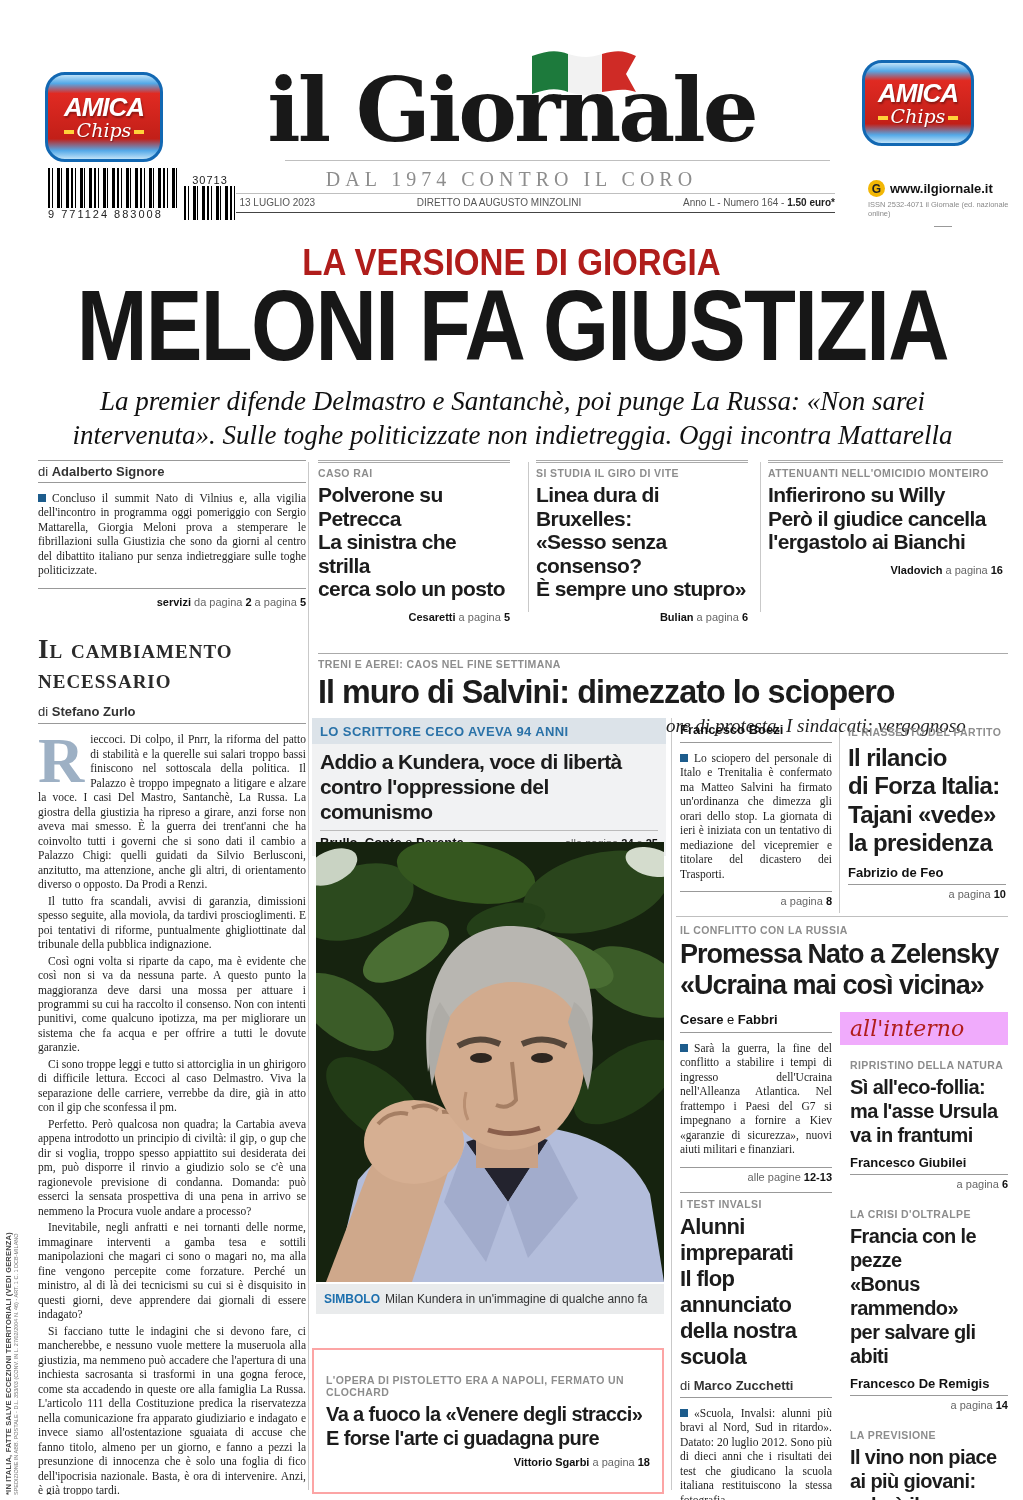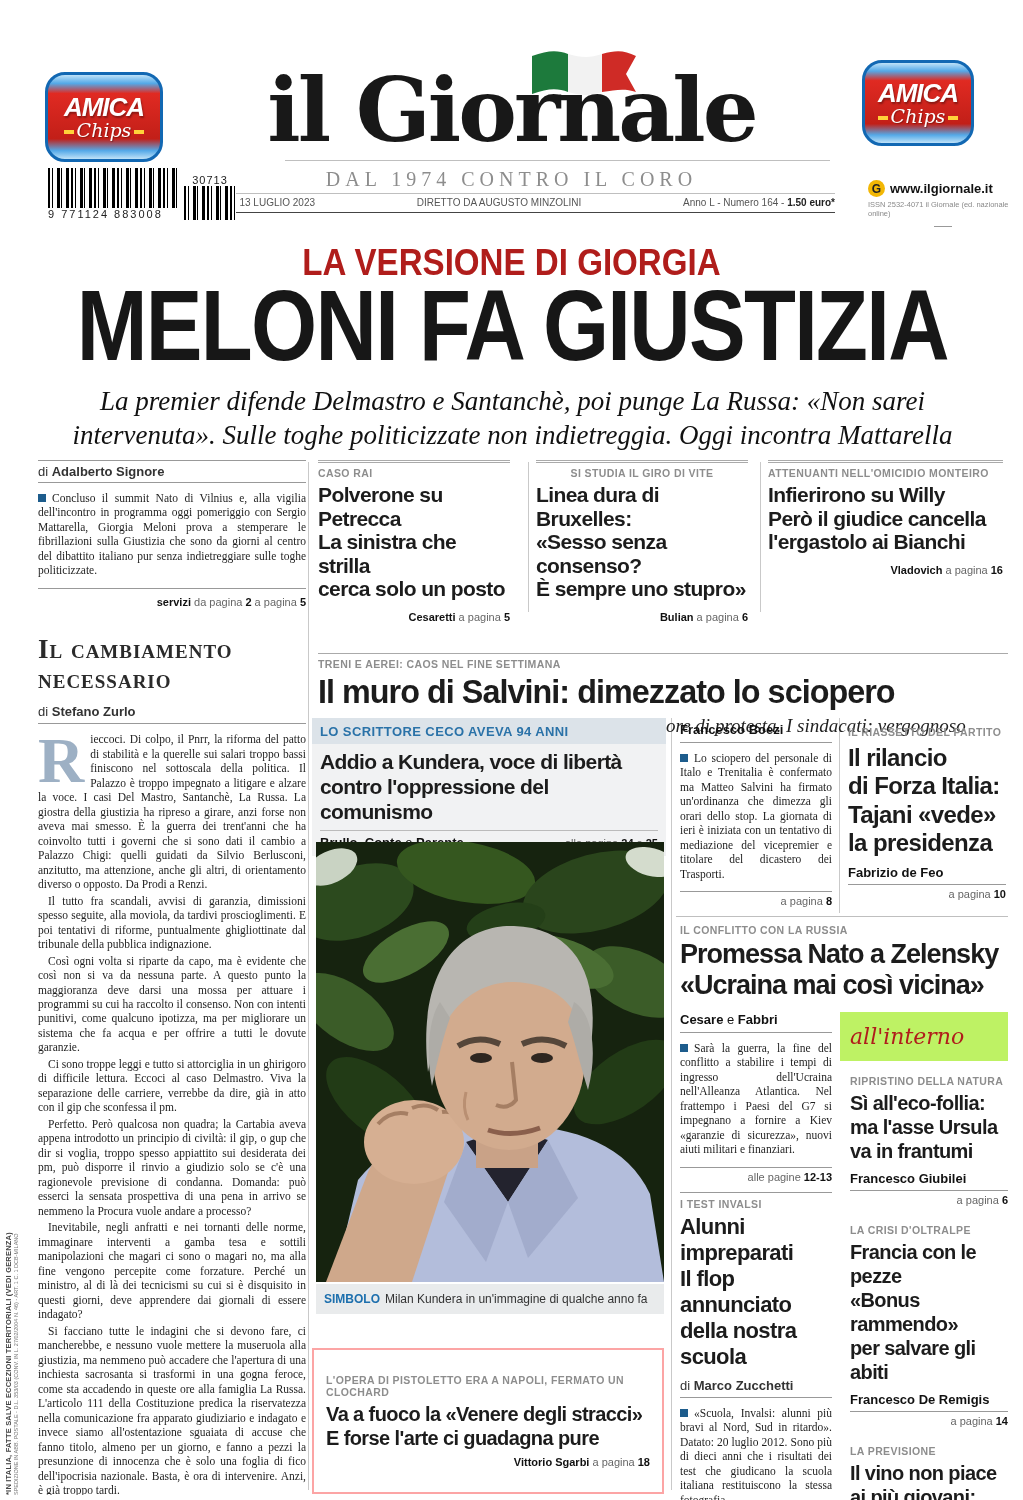--- a/index.html
+++ b/index.html
@@ -49,21 +49,21 @@
   .pgref b{color:#111;}
   .serif{font-family:"Liberation Serif",serif;font-size:11.5px;line-height:1.26;text-align:justify;color:#1e1e1e;}
   .bullet{display:inline-block;width:8px;height:8px;background:#1d5c8c;margin-right:6px;}
   .dropcap{float:left;font-family:"Liberation Serif",serif;font-weight:bold;font-size:64px;line-height:.85;
            color:#9db0c4;margin:2px 6px 0 0;}
   .edtitle{font-family:"Liberation Serif",serif;font-variant:small-caps;font-size:27px;line-height:1.1;
            color:#2b2b2b;white-space:pre-line;letter-spacing:1px;font-weight:bold;}
   .body-p{margin:0 0 2px 0;}
   .body-p.ind{text-indent:10px;}
 
-  .interno-bar{background:#bef264;padding:12px 10px;}
+  .interno-bar{background:#f0abfc;padding:4px 10px;}
   .interno-title{font-family:"DejaVu Serif",serif;font-style:italic;font-size:22px;color:#b01d1b;}
   .capbar{background:#e9ebec;display:flex;align-items:center;padding:0 8px;font-size:12px;color:#333;}
   .capbar b{color:#1d6fad;margin-right:5px;}
   .pistobox{border:2px solid #fca5a5;box-sizing:border-box;padding:24px 12px;}
   .edge{position:absolute;left:4px;top:1495px;width:345px;transform:rotate(-90deg);transform-origin:0 0;
         color:#444;}
   .edge .e1{font-size:7.5px;font-weight:bold;letter-spacing:.2px;}
   .edge .e2{font-size:5.5px;color:#777;}
 </style>
 </head>
@@ -159,21 +159,21 @@
   </div>
 
   <div class="abs" style="left:318px;top:460px;width:192px;">
     <div style="border-top:3px double #aaa;padding-top:4px;" class="kick">CASO RAI</div>
     <div class="hl" style="font-size:21px;line-height:1.12;margin-top:4px;">Polverone su Petrecca
 La sinistra che strilla
 cerca solo un posto</div>
     <div style="text-align:right;margin-top:10px;" class="pgref"><b>Cesaretti</b><span> a pagina </span><b>5</b></div>
   </div>
   <div class="abs" style="left:536px;top:460px;width:212px;">
-    <div style="border-top:3px double #aaa;padding-top:4px;text-align:center;" class="kick">SI STUDIA IL GIRO DI VITE</div>
+    <div style="border-top:3px double #aaa;padding-top:4px;" class="kick">SI STUDIA IL GIRO DI VITE</div>
     <div class="hl" style="font-size:21px;line-height:1.12;margin-top:4px;">Linea dura di Bruxelles:
 «Sesso senza consenso?
 È sempre uno stupro»</div>
     <div style="text-align:right;margin-top:10px;" class="pgref"><b>Bulian</b><span> a pagina </span><b>6</b></div>
   </div>
   <div class="abs" style="left:768px;top:460px;width:235px;">
     <div style="border-top:3px double #aaa;padding-top:4px;" class="kick">ATTENUANTI NELL'OMICIDIO MONTEIRO</div>
     <div class="hl" style="font-size:21px;line-height:1.12;margin-top:4px;">Infierirono su Willy
 Però il giudice cancella
 l'ergastolo ai Bianchi</div>

